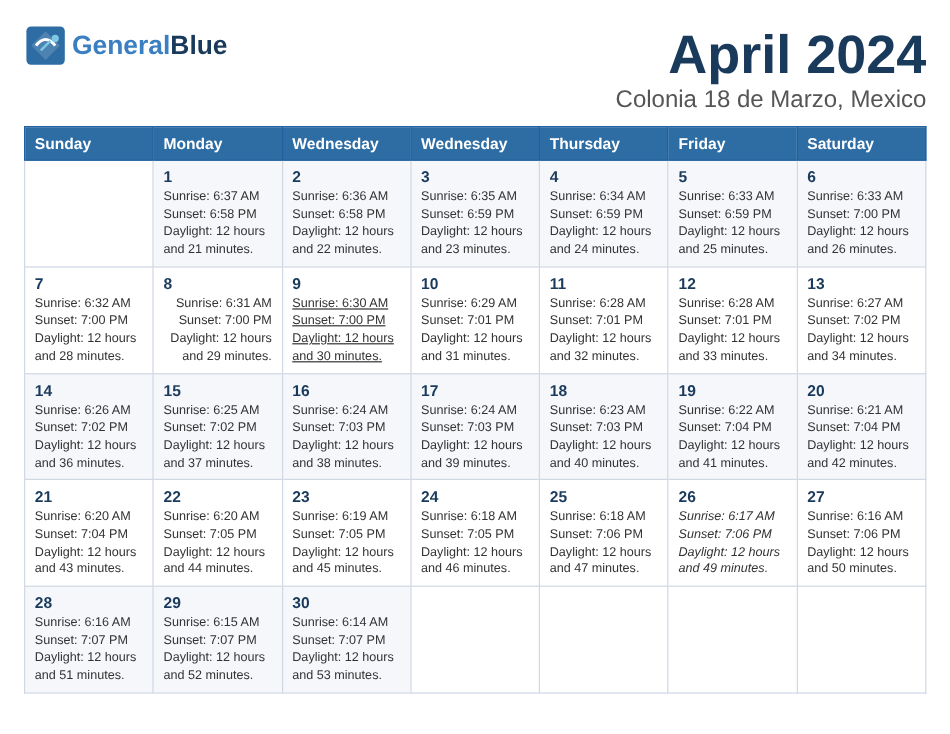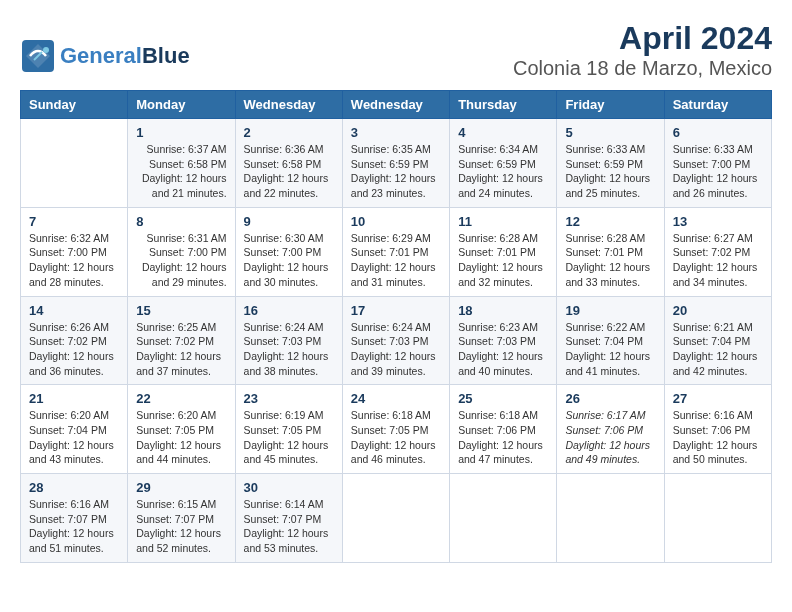--- a/index.html
+++ b/index.html
@@ -13,36 +13,35 @@
     .header-area {
       display: flex;
       justify-content: space-between;
       align-items: flex-start;
       margin-bottom: 10px;
     }
     .logo {
       display: flex;
       flex-direction: column;
       align-items: flex-start;
-      margin-top: 18px;
     }
     .logo-text {
       font-size: 22px;
       font-weight: bold;
       color: #1a3a5c;
       line-height: 1;
     }
     .logo-text span {
       color: #3a7fc1;
     }
     .title-area {
       text-align: right;
     }
     .cal-title {
-      font-size: 32px;
+      font-size: 45px;
       font-weight: bold;
       color: #1a3a5c;
     }
     .cal-subtitle {
       font-size: 20px;
       color: #555;
     }
     table {
       width: 100%;
       border-collapse: collapse;
@@ -124,21 +123,21 @@
         <th>Thursday</th>
         <th>Friday</th>
         <th>Saturday</th>
       </tr>
   </thead>
   <tbody id="calendar-body">
   <tr>
         <td class="empty-cell"></td>
         <td>
           <span class="day-num">1</span>
-          <div class="day-info" style="white-space: pre-line; text-align: right;">Sunrise: 6:37 AM
+          <div class="day-info" style="white-space: pre-line;">Sunrise: 6:37 AM
 Sunset: 6:58 PM
 Daylight: 12 hours
 and 21 minutes.</div>
         </td>
         <td>
           <span class="day-num">2</span>
           <div class="day-info" style="white-space: pre-line;">Sunrise: 6:36 AM
 Sunset: 6:58 PM
 Daylight: 12 hours
 and 22 minutes.</div>
@@ -182,21 +181,21 @@
         </td>
         <td>
           <span class="day-num">8</span>
           <div class="day-info" style="white-space: pre-line; text-align: right;">Sunrise: 6:31 AM
 Sunset: 7:00 PM
 Daylight: 12 hours
 and 29 minutes.</div>
         </td>
         <td>
           <span class="day-num">9</span>
-          <div class="day-info" style="white-space: pre-line;">Sunrise: 6:30 AM
+          <div class="day-info" style="white-space: pre-line; text-decoration: underline;">Sunrise: 6:30 AM
 Sunset: 7:00 PM
 Daylight: 12 hours
 and 30 minutes.</div>
         </td>
         <td>
           <span class="day-num">10</span>
           <div class="day-info" style="white-space: pre-line;">Sunrise: 6:29 AM
 Sunset: 7:01 PM
 Daylight: 12 hours
 and 31 minutes.</div>

